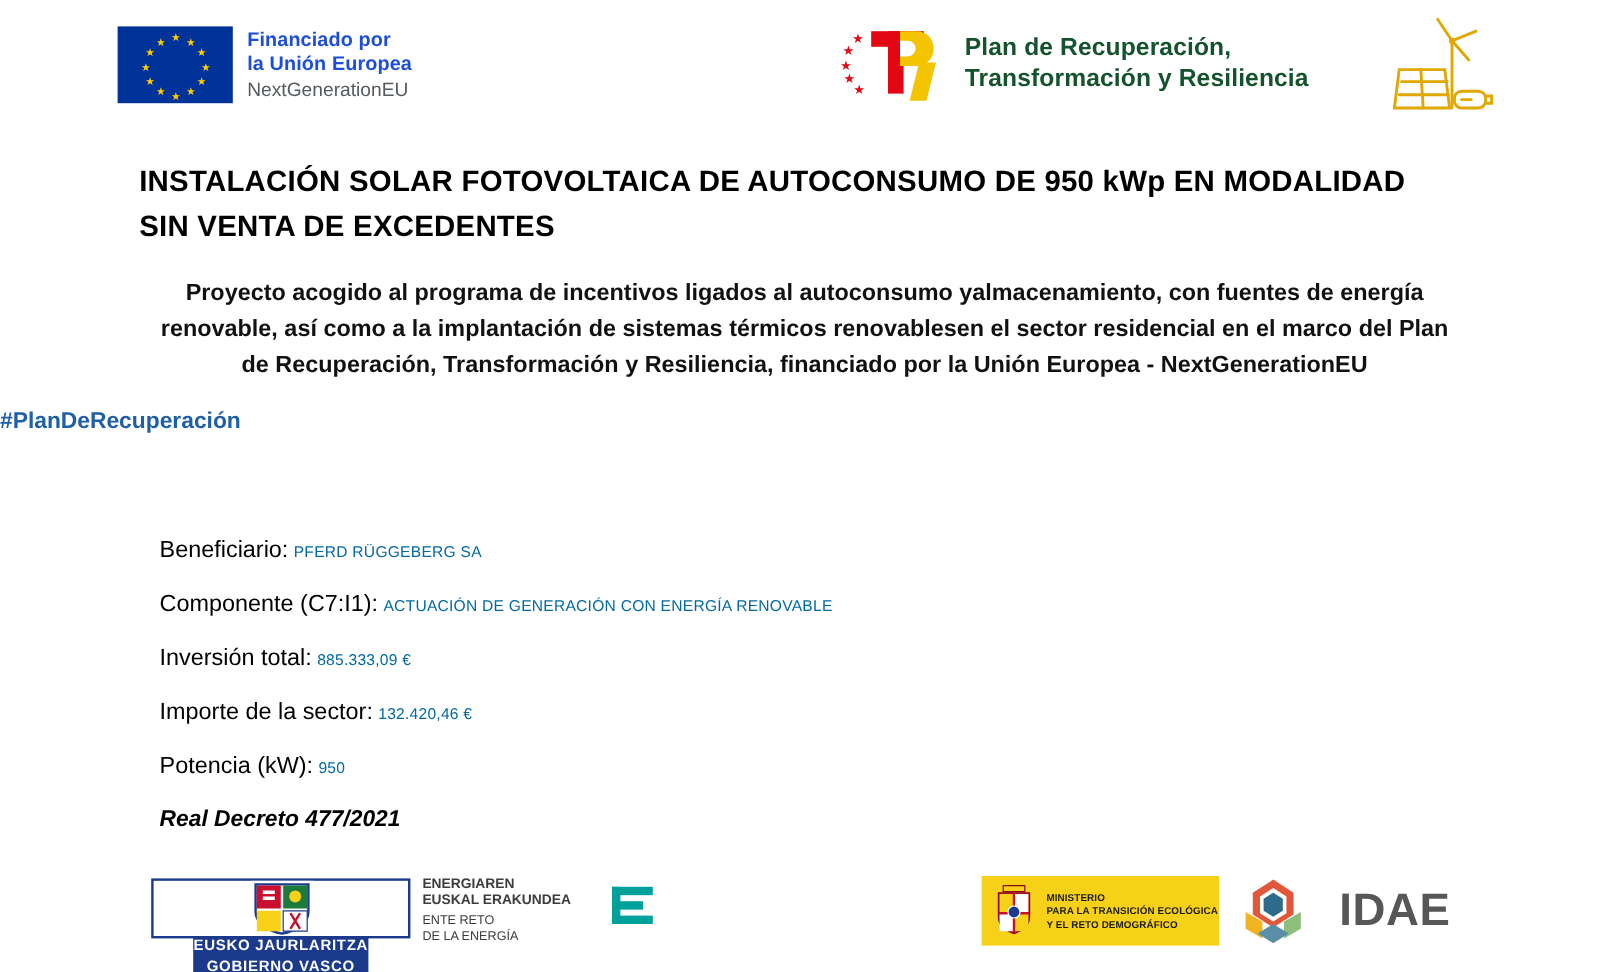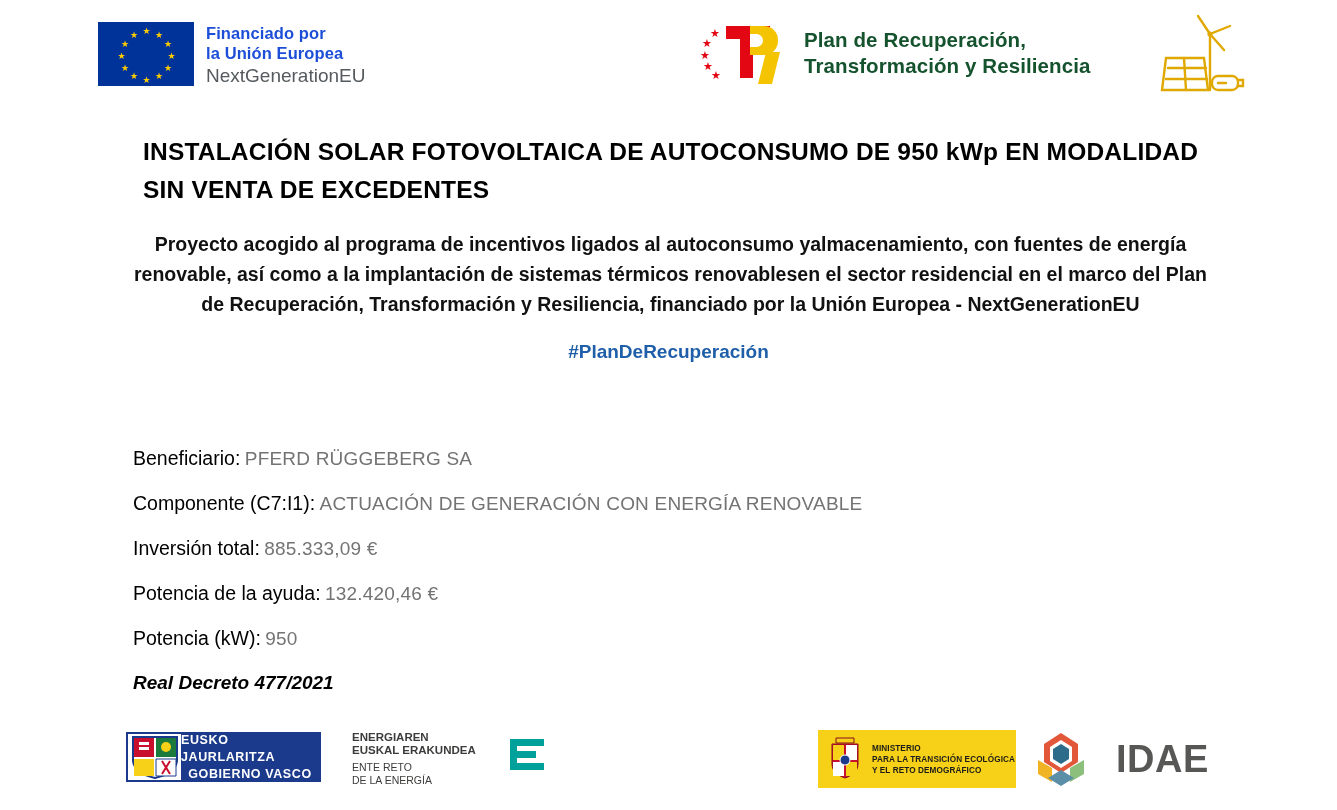--- a/index.html
+++ b/index.html
@@ -52,21 +52,21 @@
   }
   .eu-line1, .eu-line2 {
     color: #1d4ed8;
     font-weight: bold;
     font-size: 16.5px;
     line-height: 20px;
     letter-spacing: .1px;
   }
   .eu-line3 {
     color: #555a5e;
-    font-size: 19px;
+    font-size: 16px;
     line-height: 20px;
     margin-top: 3px;
   }
 
   
   .prtr-block {
     position: absolute;
     left: 700px; top: 20px;
     display: flex;
     align-items: center;
@@ -139,21 +139,21 @@
   
   .energy-icon {
     position: absolute;
     left: 1150px; top: 14px;
     width: 100px; height: 84px;
   }
 
   
   .title {
     position: absolute;
-    left: 143px; top: 133px;
+    left: 116px; top: 133px;
     width: 1100px;
     font-size: 24.5px;
     font-weight: bold;
     line-height: 38px;
     color: #000000;
     letter-spacing: .2px;
   }
 
   
   .subtitle {
@@ -165,43 +165,42 @@
     font-weight: bold;
     line-height: 30px;
     color: #111111;
   }
 
   
   .hashtag {
     position: absolute;
     left: 0; top: 341px;
     width: 1337px;
-    text-align: center;
     font-size: 19px;
     font-weight: bold;
     color: #1F5FA9;
   }
 
   
   .fields {
     position: absolute;
     left: 133px; top: 447px;
     width: 1100px;
   }
   .field-row {
     margin-bottom: 22px;
     white-space: nowrap;
   }
   .field-label {
     font-size: 19.5px;
     color: #000;
   }
   .field-value {
-    font-size: 19px;
-    color: #737373;
+    font-size: 13px;
+    color: #0369a1;
     letter-spacing: .2px;
   }
   .field-row.decree {
     margin-top: 6px;
     font-style: italic;
     font-weight: bold;
     font-size: 19px;
   }
 
   
@@ -209,25 +208,26 @@
     position: absolute;
     left: 0; top: 722px;
     width: 1337px;
     height: 88px;
   }
 
   
   .gv {
     position: absolute;
     left: 126px; top: 10px;
-    width: 195px; height: 50px;
+    width: 216px; height: 50px;
     border: 2px solid #1b3a8c;
     background: #ffffff;
     display: flex;
     align-items: center;
+    flex-direction: column;
   }
   .gv-shield {
     width: 52px; height: 46px;
     margin-left: 1px;
     position: relative;
     flex: 0 0 auto;
     background: #ffffff;
   }
   .gv-text {
     flex: 1 1 auto;
@@ -400,21 +400,21 @@
     </div>
     <div class="field-row">
       <span class="field-label">Componente (C7:I1):</span>
       <span class="field-value">ACTUACIÓN DE GENERACIÓN CON ENERGÍA RENOVABLE</span>
     </div>
     <div class="field-row">
       <span class="field-label">Inversión total:</span>
       <span class="field-value">885.333,09 €</span>
     </div>
     <div class="field-row">
-      <span class="field-label">Potencia de la ayuda:</span>
+      <span class="field-label">Importe de la sector:</span>
       <span class="field-value">132.420,46 €</span>
     </div>
     <div class="field-row">
       <span class="field-label">Potencia (kW):</span>
       <span class="field-value">950</span>
     </div>
     <div class="field-row decree">Real Decreto 477/2021</div>
   </div>
 
   <div class="footer">

